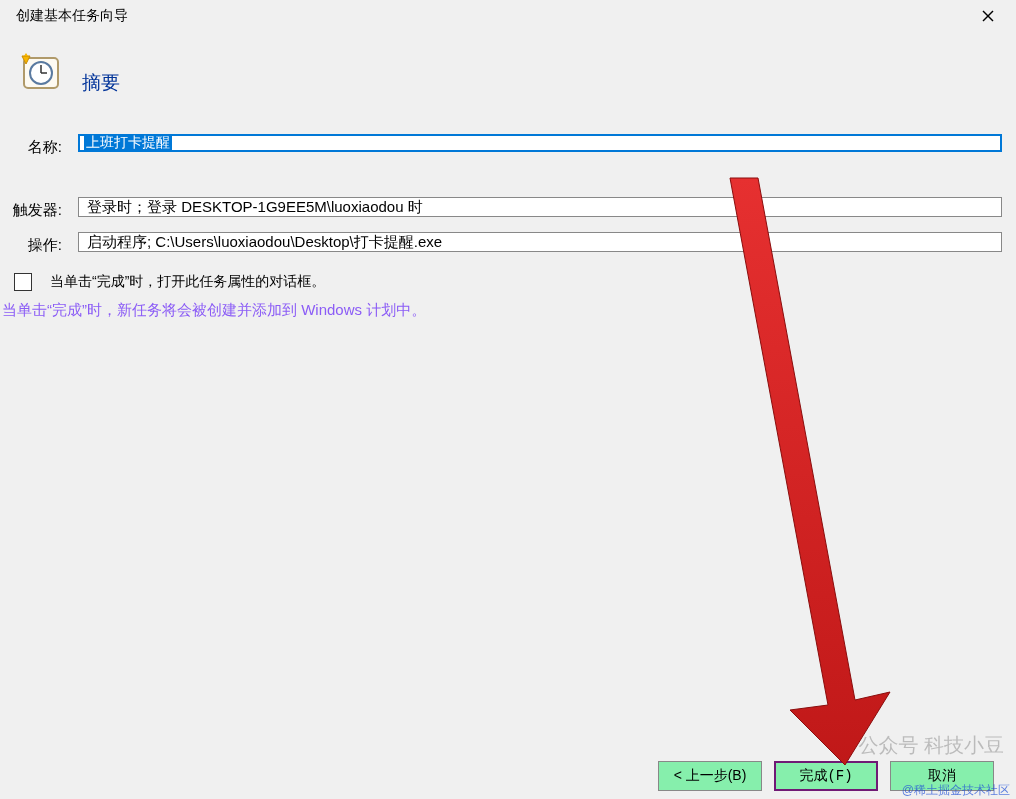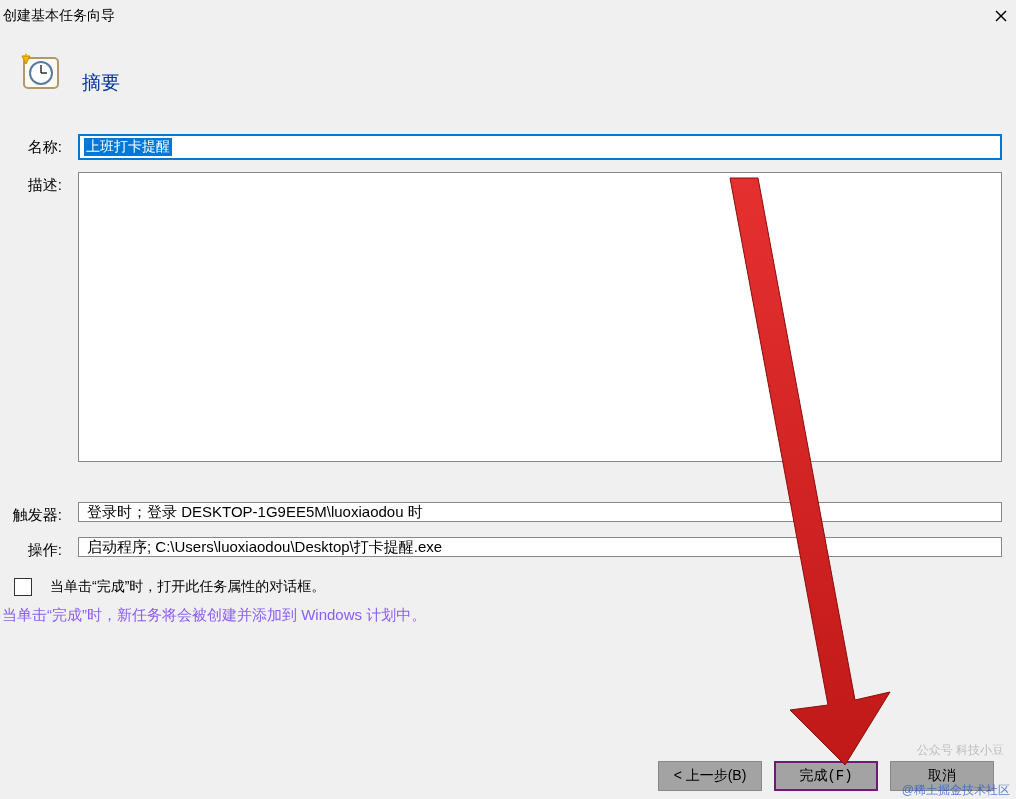--- a/index.html
+++ b/index.html
@@ -13,21 +13,21 @@
       background: #f0f0f0;
       width: 1016px;
       height: 799px;
       position: relative;
       overflow: hidden;
     }
     .titlebar {
       height: 32px;
       display: flex;
       align-items: center;
-      padding: 0 3px;
+      padding: 0 16px;
       justify-content: flex-end;
     }
     .titlebar-title {
       flex: 1;
       font-size: 14px;
       color: #000;
     }
     .close-btn {
       width: 24px;
       height: 24px;
@@ -98,21 +98,21 @@
     .name-selection {
       display: inline-block;
       background: #0078d7;
       color: #fff;
       padding: 0 2px;
     }
     .name-box {
       flex: 1;
       border: 2px solid #0078d7;
       background: #fff;
-      height: 26px;
+      height: 18px;
       display: flex;
       align-items: center;
       padding: 0 4px;
     }
     .text-area {
       flex:1;
       border: 1px solid #888;
       background: #fff;
       height: 290px;
     }
@@ -151,42 +151,42 @@
       position: absolute;
       bottom: 8px;
       right: 22px;
       display: flex;
       gap: 12px;
     }
     .btn {
       min-width: 104px;
       height: 30px;
       border: 1px solid #888;
-      background: #a3a3a3;
+      background: #86efac;
       font-size: 14px;
       font-family: inherit;
       cursor: pointer;
       display: flex;
       align-items: center;
       justify-content: center;
     }
     .btn.primary {
       border: 2px solid #701a75;
       font-family: Liberation Mono, monospace;
     }
     .arrow-overlay {
       position: absolute;
       pointer-events: none;
       z-index: 10;
     }
     .watermark {
       position: absolute;
       right: 12px;
       bottom: 40px;
-      font-size: 12px;
+      font-size: 20px;
       color: #999;
       opacity: .6;
     }
     .watermark2 {
       position: absolute;
       right: 6px;
       bottom: 0px;
       font-size: 12px;
       color: #1d4ed8;
       opacity: .7;
@@ -221,24 +221,20 @@
 
 <div class="content">
 
   <div class="main">
     <div class="form-row">
       <div class="form-label">名称:</div>
       <div class="name-box">
         <span class="name-selection">上班打卡提醒</span>
       </div>
     </div>
-    <div class="form-row">
-      <div class="form-label">描述:</div>
-      <div class="text-area"></div>
-    </div>
 
     <div class="lower"></div>
 
     <div class="form-row">
       <div class="form-label">触发器:</div>
       <div class="readonly-box">登录时；登录 DESKTOP-1G9EE5M\luoxiaodou 时</div>
     </div>
     <div class="form-row">
       <div class="form-label">操作:</div>
       <div class="readonly-box">启动程序; C:\Users\luoxiaodou\Desktop\打卡提醒.exe</div>

